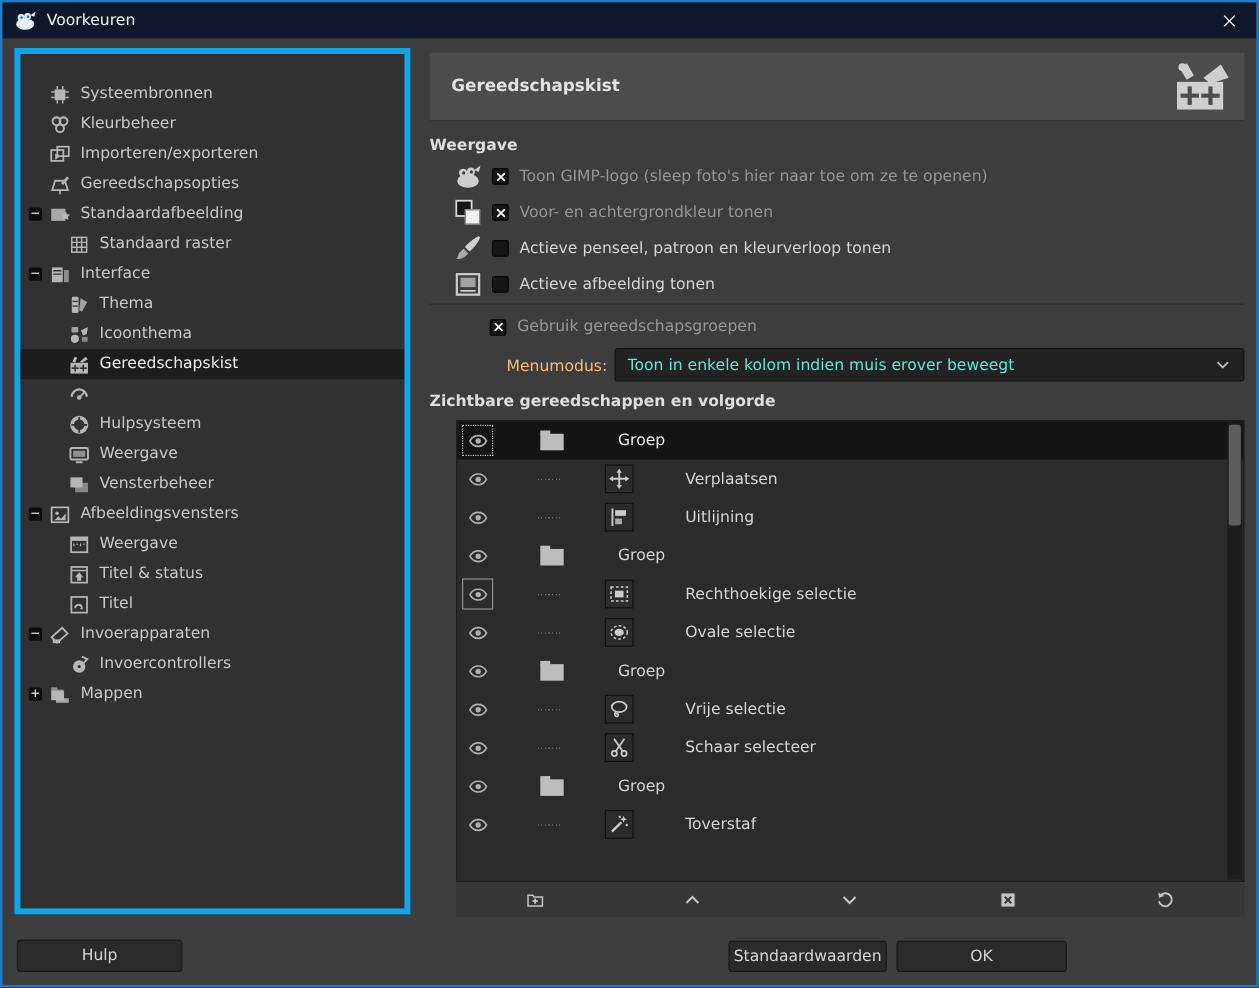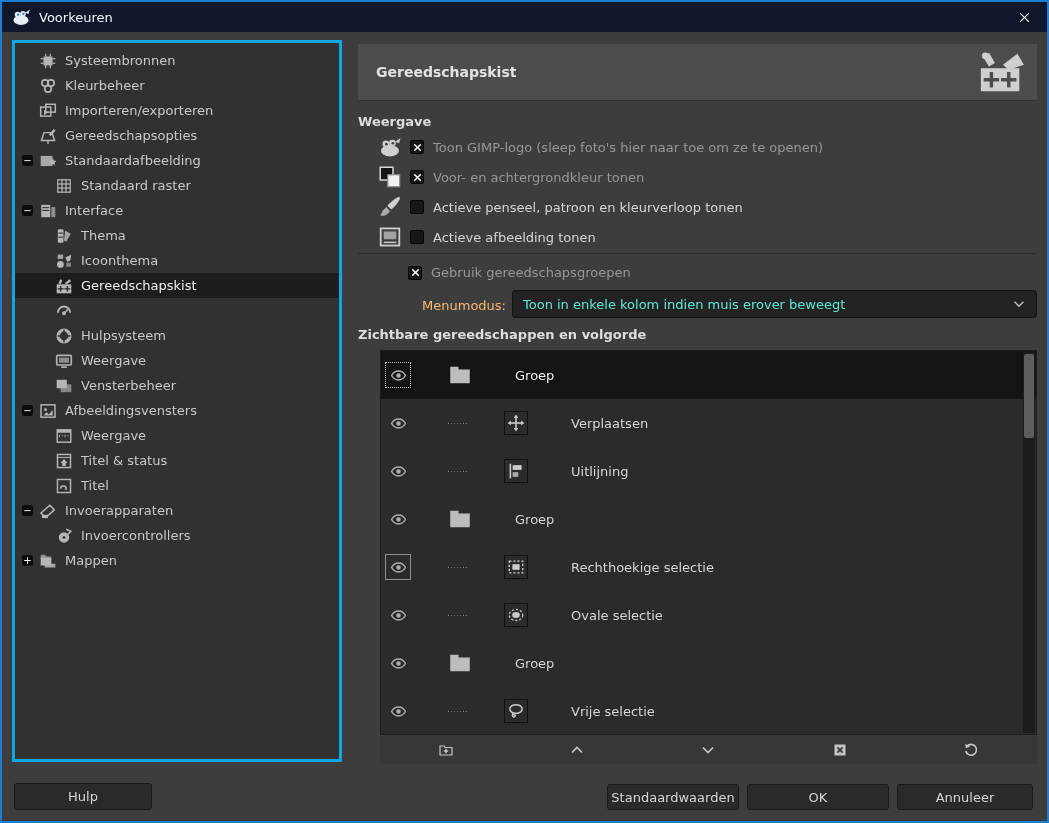--- a/index.html
+++ b/index.html
@@ -11,21 +11,21 @@
   .titlebar .app-icon{width:20px;height:20px;margin:0 8px 0 9px;}
   .title-text{font-size:13px;}
   .close-btn{position:absolute;right:0;top:0;width:45px;height:30px;border:none;background:transparent;
     display:flex;align-items:center;justify-content:center;color:#fff;padding:0;}
   .close-btn svg{width:13px;height:13px;}
   .icon{display:inline-block;}
   .icon svg{width:100%;height:100%;display:block;}
 
   
   .sidebar{position:absolute;left:10px;top:38px;width:330px;height:722px;box-sizing:border-box;
-    background:#313131;border:3px solid #0ea5e9;padding-top:5px;overflow:hidden;}
+    background:#313131;border:5px solid #0ea5e9;padding-top:21px;overflow:hidden;}
   .side-item{position:relative;height:25px;display:flex;align-items:center;color:#c9c9c9;cursor:default;}
   .side-item.selected{background:#1d1d1d;color:#ededed;}
   .expander{position:absolute;left:7px;top:7px;width:11px;height:11px;background:#0c0c0c;border-radius:2px;
     color:#fff;font-size:10px;line-height:10px;display:flex;align-items:center;justify-content:center;}
   .side-icon{width:18px;height:18px;color:#b6b6b6;flex:none;}
   .lvl1 .side-icon{margin-left:24px;}
   .lvl2 .side-icon{margin-left:40px;}
   .side-label{margin-left:8px;white-space:nowrap;}
 
   
@@ -58,21 +58,21 @@
   .menumode-label{position:absolute;left:356px;top:296px;width:148px;text-align:right;color:#fdba74;}
   .select{position:absolute;left:510px;top:288px;width:525px;height:28px;box-sizing:border-box;
     background:#222222;border:1px solid #141414;border-radius:3px;display:flex;align-items:center;
     color:#5eead4;padding:0 10px;}
   .select .value{flex:1;white-space:nowrap;overflow:hidden;}
   .select .chev{width:14px;height:14px;color:#bdbdbd;flex:none;}
 
   
   .tool-list{position:absolute;left:378px;top:348px;width:657px;height:385px;box-sizing:border-box;
     background:#2b2b2b;border:1px solid #1d1d1d;overflow:hidden;}
-  .tool-row{position:relative;height:48px;display:flex;align-items:center;gap:36px;}
+  .tool-row{position:relative;height:32px;display:flex;align-items:center;gap:36px;}
   .tool-row.selected{background:#141414;}
   .tool-row.selected .tool-label{color:#efefef;}
   .eye-cell{width:28px;height:32px;margin-left:3px;display:flex;align-items:center;justify-content:center;flex:none;}
   .eye-wrap{width:26px;height:26px;box-sizing:border-box;display:flex;align-items:center;justify-content:center;}
   .tool-row.focus .eye-wrap{outline:1px dotted #c4c4c4;outline-offset:-1px;}
   .tool-row.framed .eye-wrap{border:1px solid #8f8f8f;}
   .eye{width:17px;height:17px;color:#b0b0b0;}
   .tree{width:20px;height:32px;flex:none;box-sizing:border-box;
     background:repeating-linear-gradient(to right,#787878 0 1px,transparent 1px 3px) left 16px/100% 1px no-repeat;}
   .folder-icon{width:24px;height:24px;color:#bdbdbd;flex:none;}
@@ -786,14 +786,13 @@
             <path d="M4 4.2A5.4 5.4 0 1 1 2.8 9" fill="none" stroke="currentColor" stroke-width="1.6"></path>
             <path d="M2.2 1.8l.7 4.4 4.2-1.6z" fill="currentColor"></path>
           </svg>
         </span>
       </button>
     </div>
 
   <button class="btn" id="btn-help">Hulp</button>
   <button class="btn" id="btn-defaults">Standaardwaarden</button>
   <button class="btn" id="btn-ok">OK</button>
-  <button class="btn" id="btn-cancel">Annuleer</button>
 </div>
 
 </body></html>

